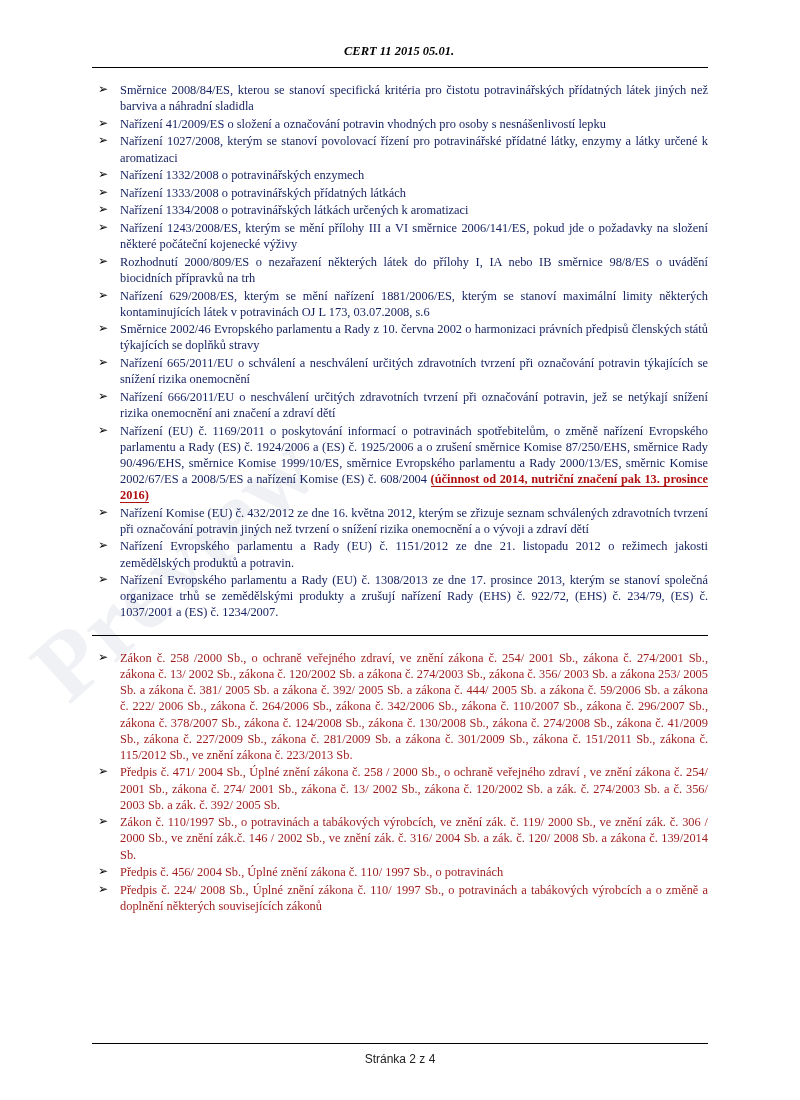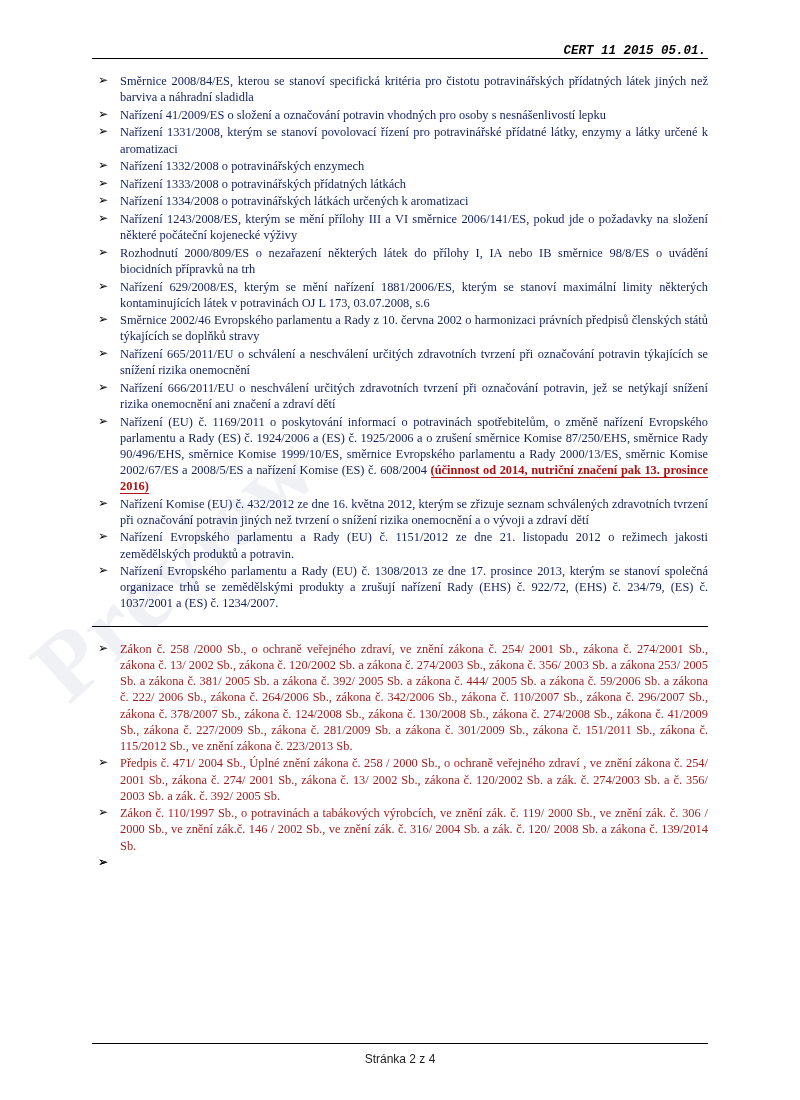--- a/index.html
+++ b/index.html
@@ -34,28 +34,28 @@
     font-weight: bold;
     color: rgba(160,170,185,0.16);
     transform: rotate(-42deg);
     transform-origin: left top;
     white-space: nowrap;
     letter-spacing: 2px;
     pointer-events: none;
     user-select: none;
   }
   .header {
-    text-align: right;
-    font-family: Liberation Mono, monospace;
+    text-align: center;
+    font-family: Liberation Serif, serif;
     font-style: italic;
     font-weight: bold;
     font-size: 12.5px;
     color: #000;
     padding-right: 2px;
-    margin-bottom: 0;
+    margin-bottom: 8px;
   }
   .rule {
     border: 0;
     border-top: 1px solid #000;
     margin: 0 0 14px 0;
   }
   ul.list {
     list-style: none;
     margin: 0;
     padding: 0;
@@ -116,21 +116,21 @@
 
   <div class="watermark">Preview</div>
 
   <div class="content-area">
     <div class="header">CERT 11 2015 05.01.</div>
     <hr class="rule">
 
     <ul class="list" id="list-eu">
         <li class="item blue"><span class="bullet">➢</span><b>Směrnice 2008/84/ES,</b><span> kterou se stanoví specifická kritéria pro čistotu potravinářských přídatných látek jiných než barviva a náhradní sladidla</span></li>
         <li class="item blue"><span class="bullet">➢</span><b>Nařízení 41/2009/ES</b><span> o složení a označování potravin vhodných pro osoby s nesnášenlivostí lepku</span></li>
-        <li class="item blue"><span class="bullet">➢</span><b>Nařízení 1331/2008,</b><span> kterým se stanoví povolovací řízení pro potravinářské přídatné látky, enzymy a látky určené k aromatizaci</span></li>
+        <li class="item blue"><span class="bullet">➢</span><b>Nařízení 1027/2008,</b><span> kterým se stanoví povolovací řízení pro potravinářské přídatné látky, enzymy a látky určené k aromatizaci</span></li>
         <li class="item blue"><span class="bullet">➢</span><b>Nařízení 1332/2008</b><span> o potravinářských enzymech</span></li>
         <li class="item blue"><span class="bullet">➢</span><b>Nařízení 1333/2008</b><span> o potravinářských přídatných látkách</span></li>
         <li class="item blue"><span class="bullet">➢</span><b>Nařízení 1334/2008</b><span> o potravinářských látkách určených k aromatizaci</span></li>
         <li class="item blue"><span class="bullet">➢</span><b>Nařízení 1243/2008/ES,</b><span> kterým se mění přílohy III a VI směrnice 2006/141/ES, pokud jde o požadavky na složení některé počáteční kojenecké výživy</span></li>
         <li class="item blue"><span class="bullet">➢</span><b>Rozhodnutí 2000/809/ES</b><span> o nezařazení některých látek do přílohy I, IA nebo IB směrnice 98/8/ES o uvádění biocidních přípravků na trh</span></li>
         <li class="item blue"><span class="bullet">➢</span><b>Nařízení 629/2008/ES,</b><span> kterým se mění nařízení 1881/2006/ES, kterým se stanoví maximální limity některých kontaminujících látek v potravinách OJ L 173, 03.07.2008, s.6</span></li>
         <li class="item blue"><span class="bullet">➢</span><b>Směrnice 2002/46 Evropského parlamentu a Rady</b><span> z 10. června 2002 o harmonizaci právních předpisů členských států týkajících se doplňků stravy</span></li>
         <li class="item blue"><span class="bullet">➢</span><b>Nařízení 665/2011/EU</b><span> o schválení a neschválení určitých zdravotních tvrzení při označování potravin týkajících se snížení rizika onemocnění</span></li>
         <li class="item blue"><span class="bullet">➢</span><b>Nařízení 666/2011/EU</b><span> o neschválení určitých zdravotních tvrzení při označování potravin, jež se netýkají snížení rizika onemocnění ani značení a zdraví dětí</span></li>
         <li class="item blue"><span class="bullet">➢</span><b>Nařízení (EU) č. 1169/2011</b><span>  o poskytování informací o potravinách spotřebitelům, o změně nařízení Evropského parlamentu a Rady (ES) č. 1924/2006 a (ES) č. 1925/2006 a o zrušení směrnice Komise 87/250/EHS, směrnice Rady 90/496/EHS, směrnice Komise 1999/10/ES, směrnice Evropského parlamentu a Rady 2000/13/ES, směrnic Komise 2002/67/ES a 2008/5/ES a nařízení Komise (ES) č. 608/2004 </span><span class="ul-red">(účinnost od 2014, nutriční značení pak 13. prosince 2016)</span></li>
@@ -139,22 +139,22 @@
         <li class="item blue"><span class="bullet">➢</span><b>Nařízení Evropského parlamentu a Rady (EU) č. 1308/2013</b><span> ze dne 17. prosince 2013, kterým se stanoví společná organizace trhů se zemědělskými produkty a zrušují nařízení Rady (EHS) č. 922/72, (EHS) č. 234/79, (ES) č. 1037/2001 a (ES) č. 1234/2007.</span></li>
       </ul>
 
     <div class="group-gap"></div>
     <hr class="rule">
 
     <ul class="list" id="list-cz">
         <li class="item red"><span class="bullet">➢</span><b>Zákon č. 258 /2000 Sb.,</b><span> o ochraně veřejného zdraví, ve znění </span><b>zákona č. 254/ 2001 Sb., zákona č. 274/2001 Sb., zákona č. 13/ 2002 Sb., zákona č. 120/2002 Sb. a zákona č. 274/2003 Sb., zákona č. 356/ 2003 Sb. a zákona 253/ 2005 Sb. a zákona č. 381/ 2005 Sb. a zákona č. 392/ 2005 Sb. a zákona č. 444/ 2005 Sb. a zákona č. 59/2006 Sb. a zákona č. 222/ 2006 Sb., zákona č. 264/2006 Sb., zákona č. 342/2006 Sb., zákona č. 110/2007 Sb., zákona č. 296/2007 Sb., zákona č. 378/2007 Sb., zákona č. 124/2008 Sb., zákona č. 130/2008 Sb., zákona č. 274/2008 Sb., zákona č. 41/2009 Sb., zákona č. 227/2009 Sb., zákona č. 281/2009 Sb. a zákona č. 301/2009 Sb., zákona č. 151/2011 Sb., zákona č. 115/2012 Sb., ve znění zákona č. 223/2013 Sb.</b></li>
         <li class="item red"><span class="bullet">➢</span><b>Předpis č. 471/ 2004 Sb., Úplné znění zákona č. 258 / 2000 Sb.,</b><span> o ochraně veřejného zdraví , ve znění </span><b>zákona č. 254/ 2001 Sb., zákona č. 274/ 2001 Sb., zákona č. 13/ 2002 Sb., zákona č. 120/2002 Sb. a zák. č. 274/2003 Sb. a č. 356/ 2003 Sb. a zák. č. 392/ 2005 Sb.</b></li>
         <li class="item red"><span class="bullet">➢</span><b>Zákon č. 110/1997 Sb.,</b><span> o potravinách a tabákových výrobcích, ve znění </span><b>zák. č. 119/ 2000 Sb., ve znění zák. č. 306 / 2000 Sb., ve znění zák.č. 146 / 2002 Sb., ve znění zák. č. 316/ 2004 Sb. a zák. č. 120/ 2008 Sb. a zákona č. 139/2014 Sb.</b></li>
-        <li class="item red"><span class="bullet">➢</span></li>
-        <li class="item red"><span class="bullet">➢</span></li>
+        <li class="item red"><span class="bullet">➢</span><b>Předpis č. 456/ 2004 Sb., Úplné znění zákona č. 110/ 1997 Sb., o potravinách</b></li>
+        <li class="item red"><span class="bullet">➢</span><b>Předpis č. 224/ 2008 Sb., Úplné znění zákona č. 110/ 1997 Sb., o potravinách a tabákových výrobcích a o změně a doplnění některých souvisejících zákonů</b></li>
       </ul>
   </div>
 
   <div class="footer">
     <hr class="sep-line">
     <span><span>Stránka </span><b>2</b><span> z </span><b>4</b></span>
   </div>
 
 </div>
 

